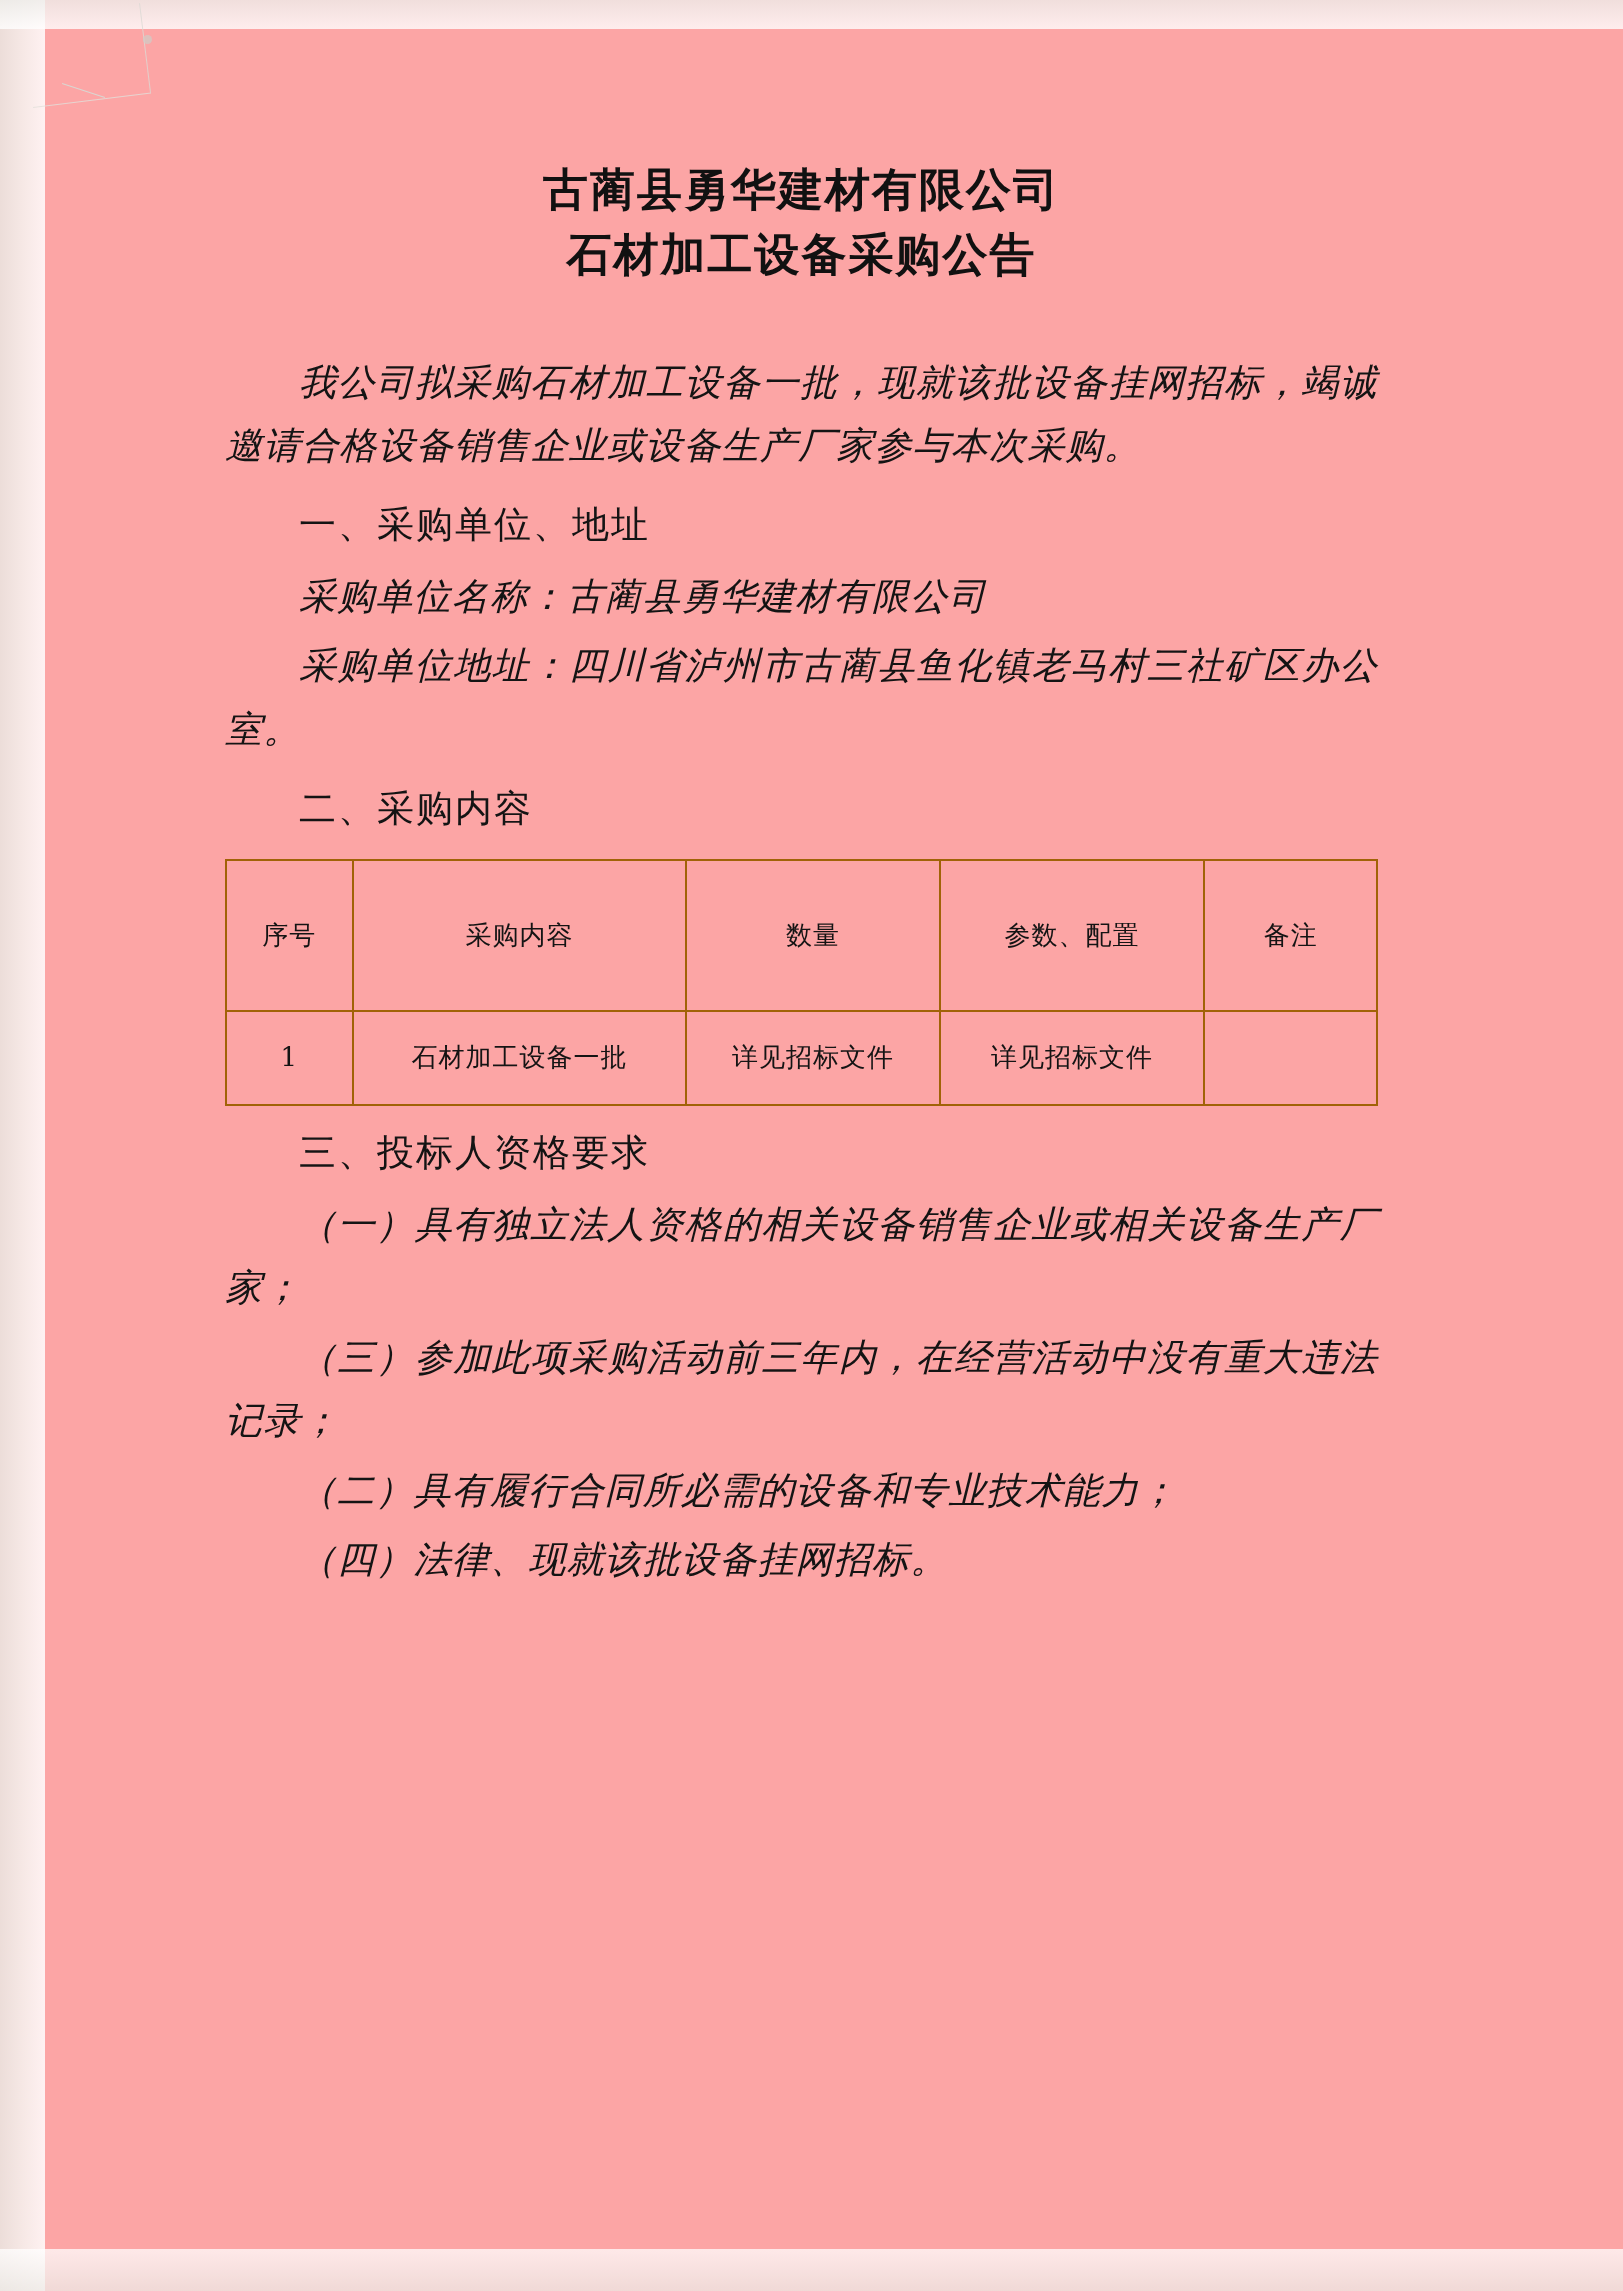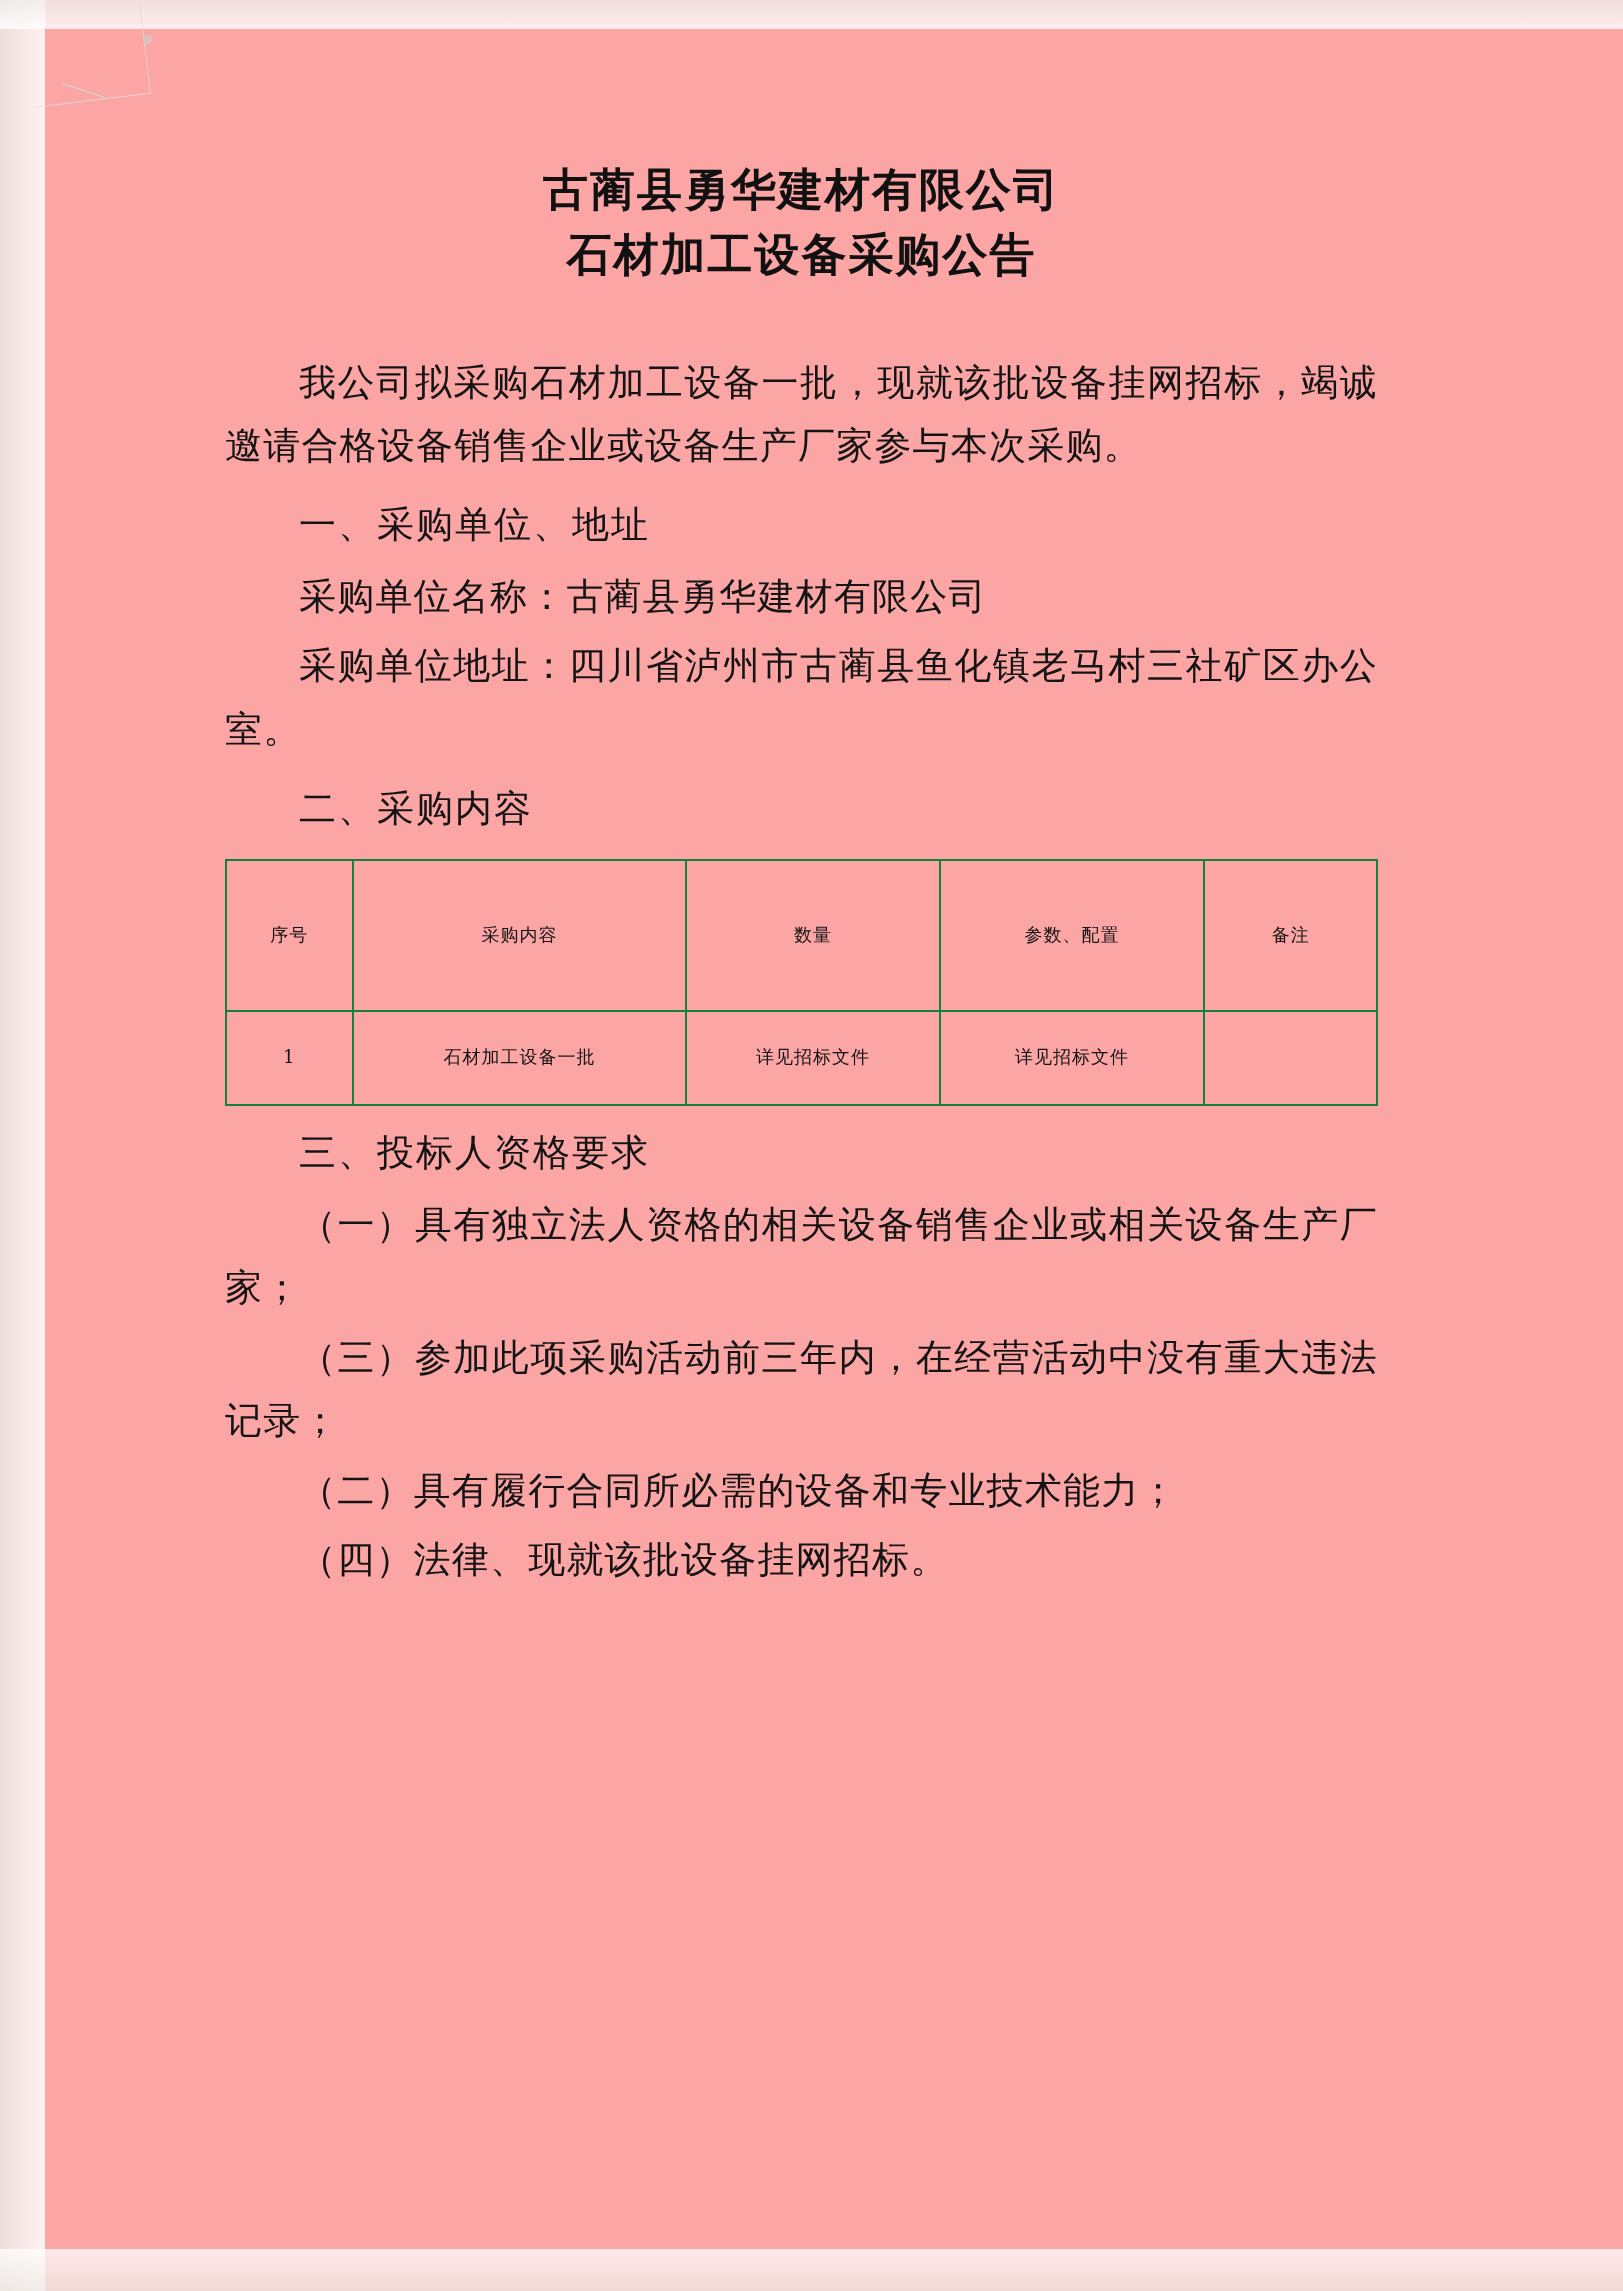--- a/index.html
+++ b/index.html
@@ -89,20 +89,21 @@
     color: #141414;
     font-size: 37px;
     line-height: 1.72;
     letter-spacing: 1.2px;
     font-family: "DejaVu Serif", serif;
   }
   p.para {
     margin: 0 0 5.9px 0;
     text-align: justify;
     text-justify: inter-ideograph;
+    font-style: italic;
   }
   p.indent {
     text-indent: 74px;
   }
   .section-heading {
     font-family: "DejaVu Sans", sans-serif;
     font-weight: normal;
     font-size: 37px;
     letter-spacing: 2px;
     margin: 15.7px 0 7.8px 0;
@@ -110,24 +111,24 @@
   }
 
   table.proc-table {
     border-collapse: collapse;
     width: 100%;
     margin: 17.6px 0 15.7px 0;
     table-layout: fixed;
   }
   table.proc-table th,
   table.proc-table td {
-    border: 2px solid #15803d;
+    border: 2px solid #a16207;
     text-align: center;
     font-family: "DejaVu Serif", serif;
-    font-size: 18px;
+    font-size: 26px;
     letter-spacing: 1px;
     color: #141414;
     margin-left: 24px;
   }
   table.proc-table th {
     height: 147px;
     font-weight: normal;
   }
   table.proc-table td {
     height: 90px;

